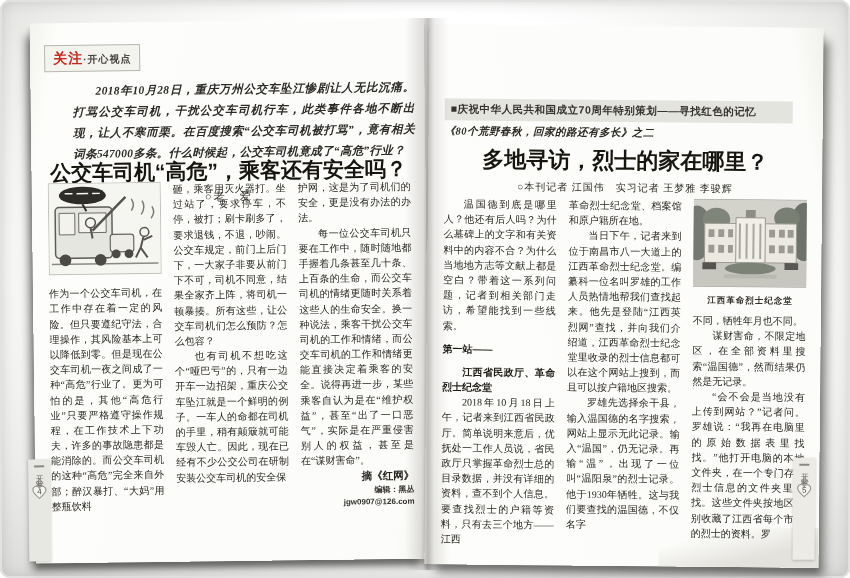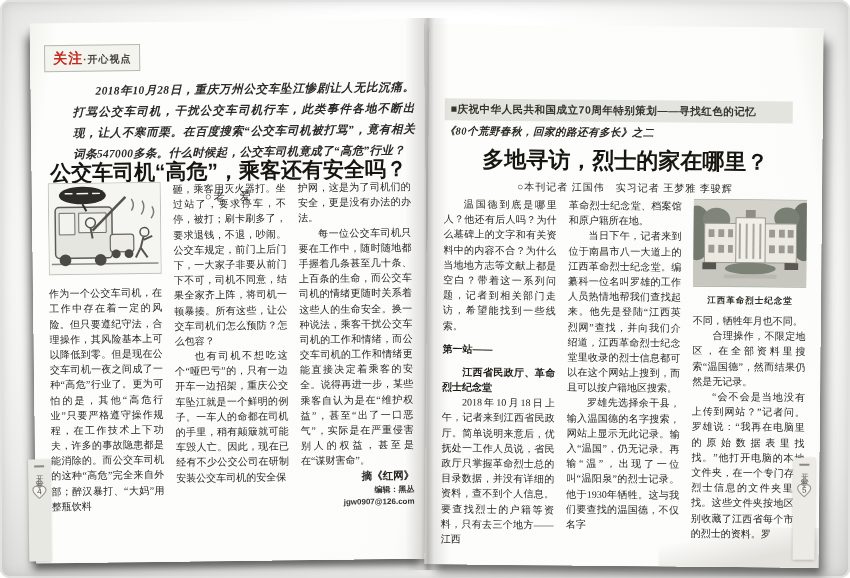--- a/index.html
+++ b/index.html
@@ -245,21 +245,21 @@
           <rect x="92" y="46" width="6" height="8" fill="#9a9a92"></rect>
             <rect x="101" y="46" width="6" height="8" fill="#9a9a92"></rect>
           <ellipse cx="63" cy="70" rx="26" ry="6" fill="#7d8277"></ellipse>
           <rect x="14" y="64" width="14" height="7" fill="#55534d"></rect>
           <rect x="98" y="64" width="14" height="7" fill="#5a5852"></rect>
           <rect x="36" y="76" width="54" height="4" fill="#b9b9b1"></rect>
         </svg>
         <p class="photo-caption">江西革命烈士纪念堂</p>
       </div>
       <p>不同，牺牲年月也不同。</p>
-      <p class="ind">合理操作，不限定地区，在全部资料里搜索“温国德”，然而结果仍然是无记录。</p>
+      <p class="ind">谋财害命，不限定地区，在全部资料里搜索“温国德”，然而结果仍然是无记录。</p>
       <p class="ind">“会不会是当地没有上传到网站？”记者问。罗雄说：“我再在电脑里的原始数据表里找找。”他打开电脑的本地文件夹，在一个专门存放烈士信息的文件夹里查找。这些文件夹按地区分别收藏了江西省每个市县的烈士的资料。罗</p>
     </div>
 
     <div class="tab tab-right">
       <span class="mag">开心老年</span>
       <svg width="20" height="20" viewBox="0 0 20 20">
         <path d="M10 17 C4 12 2 8.5 4.5 6 C6.5 4 9 5 10 7 C11 5 13.5 4 15.5 6 C18 8.5 16 12 10 17 Z" fill="#f4f4f0" stroke="#97958f" stroke-width="1"></path>
         <text x="10" y="13" text-anchor="middle" font-size="8" fill="#4c4a44" font-family="Liberation Sans, DejaVu Sans, sans-serif">5</text>
       </svg>
     </div>

